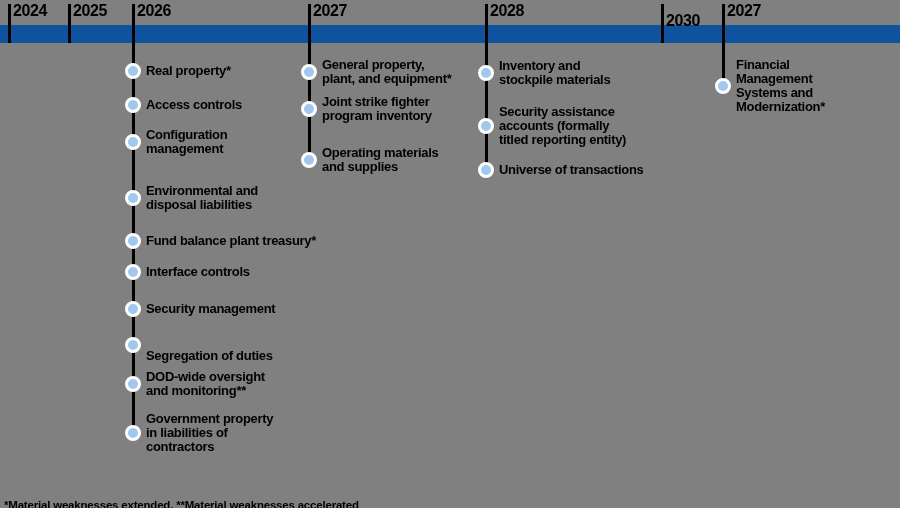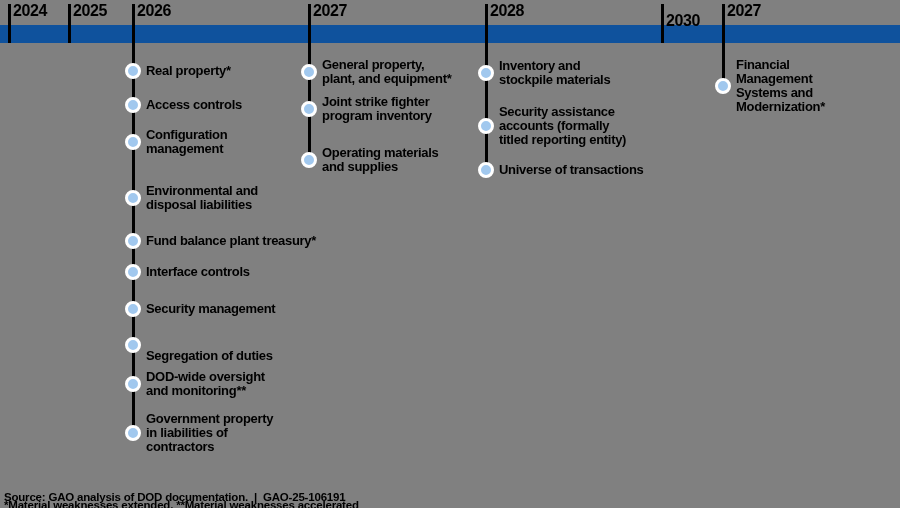--- a/index.html
+++ b/index.html
@@ -129,14 +129,13 @@
       <div class="year-label" style="left: 666px; top: 13px;">2030</div>
       <div class="year-tick" style="left: 721.5px; top: 4px; height: 82px;"></div>
       <div class="year-label" style="left: 727px; top: 3px;">2027</div>
       <div class="dot" style="left: 715px; top: 78px;"></div>
       <div class="item-label" style="left: 736px; top: 86px;">Financial
 Management
 Systems and
 Modernization*</div>
     </div>
   <div class="footnote">*Material weaknesses extended, **Material weaknesses accelerated</div>
-  <div class="source">Source: GAO analysis of DOD documentation.  |  GAO-25-106191</div>
 </div>
 
 </body></html>

